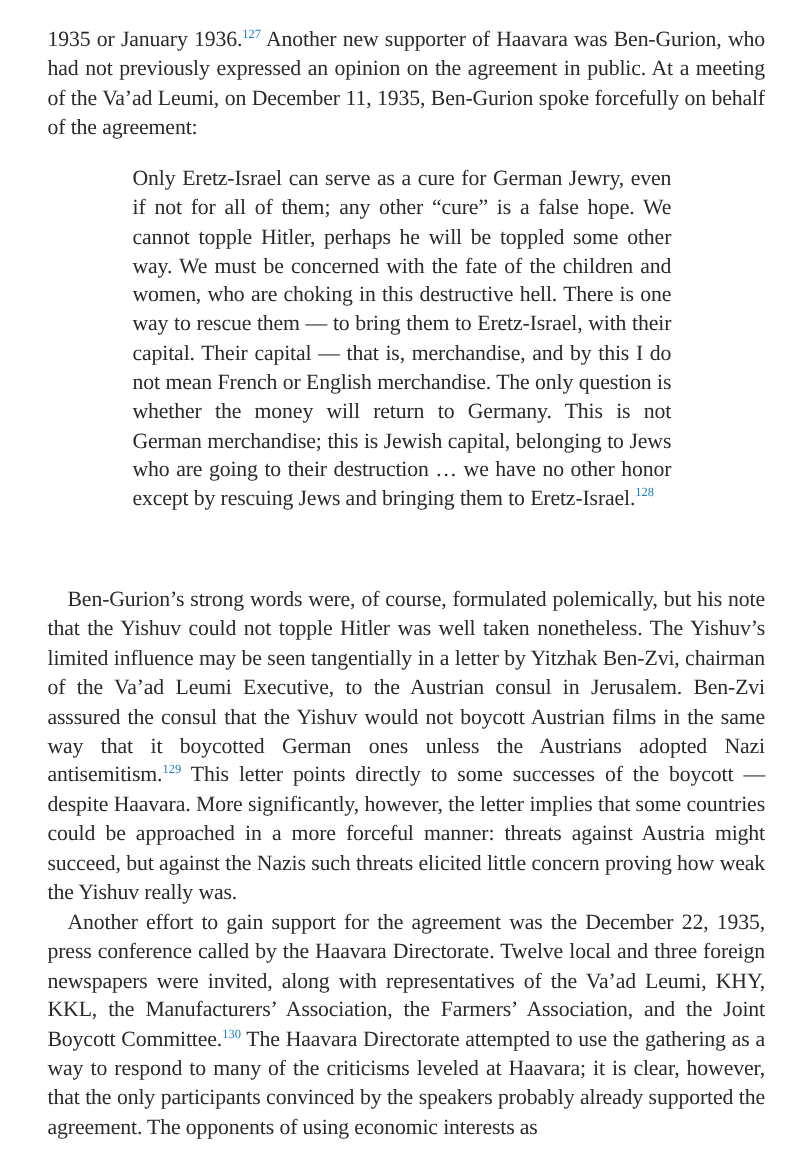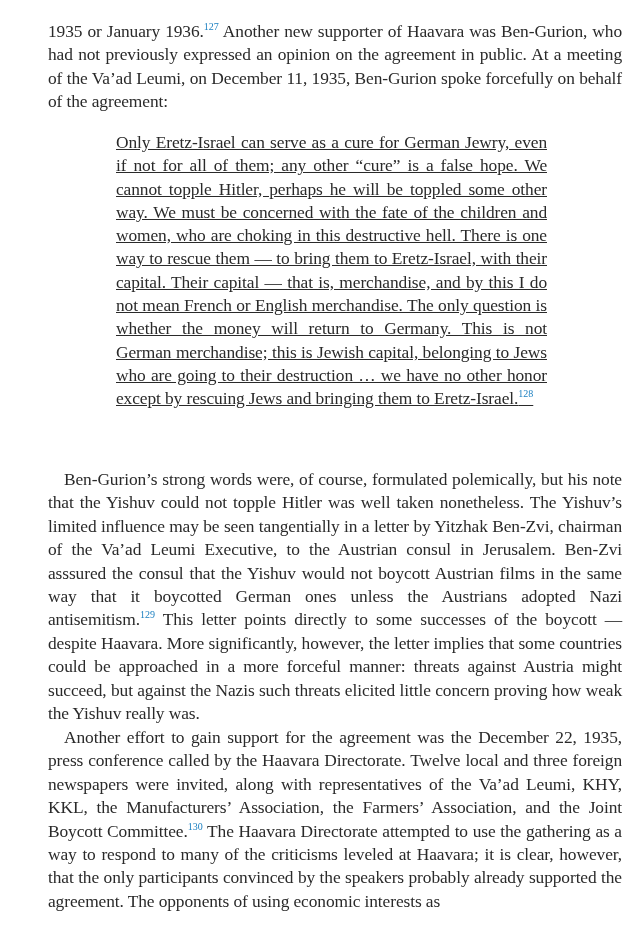--- a/index.html
+++ b/index.html
@@ -10,21 +10,21 @@
     body {
       width: 639px;
       height: 932px;
       overflow: hidden;
       position: relative;
       font-family: "Liberation Serif", "DejaVu Serif", serif;
       color: #2a2a2a;
     }
     .page {
       position: absolute;
-      left: 12px;
+      left: 2px;
       top: 0;
       width: 527px;
       height: 932px;
     }
     p {
       margin: 0;
       text-align: justify;
       font-size: 17.4px;
       line-height: 23.4px;
       letter-spacing: -0.1px;
@@ -36,21 +36,20 @@
       width: 574px;
     }
     .blockquote {
       position: absolute;
       left: 104px;
       top: 131px;
       width: 431px;
     }
     .blockquote p {
       line-height: 23.3px;
-      text-decoration: underline;
     }
     .para-2 {
       position: absolute;
       left: 36px;
       top: 468px;
       width: 574px;
       text-indent: 16px;
     }
     .para-3 {
       position: absolute;

